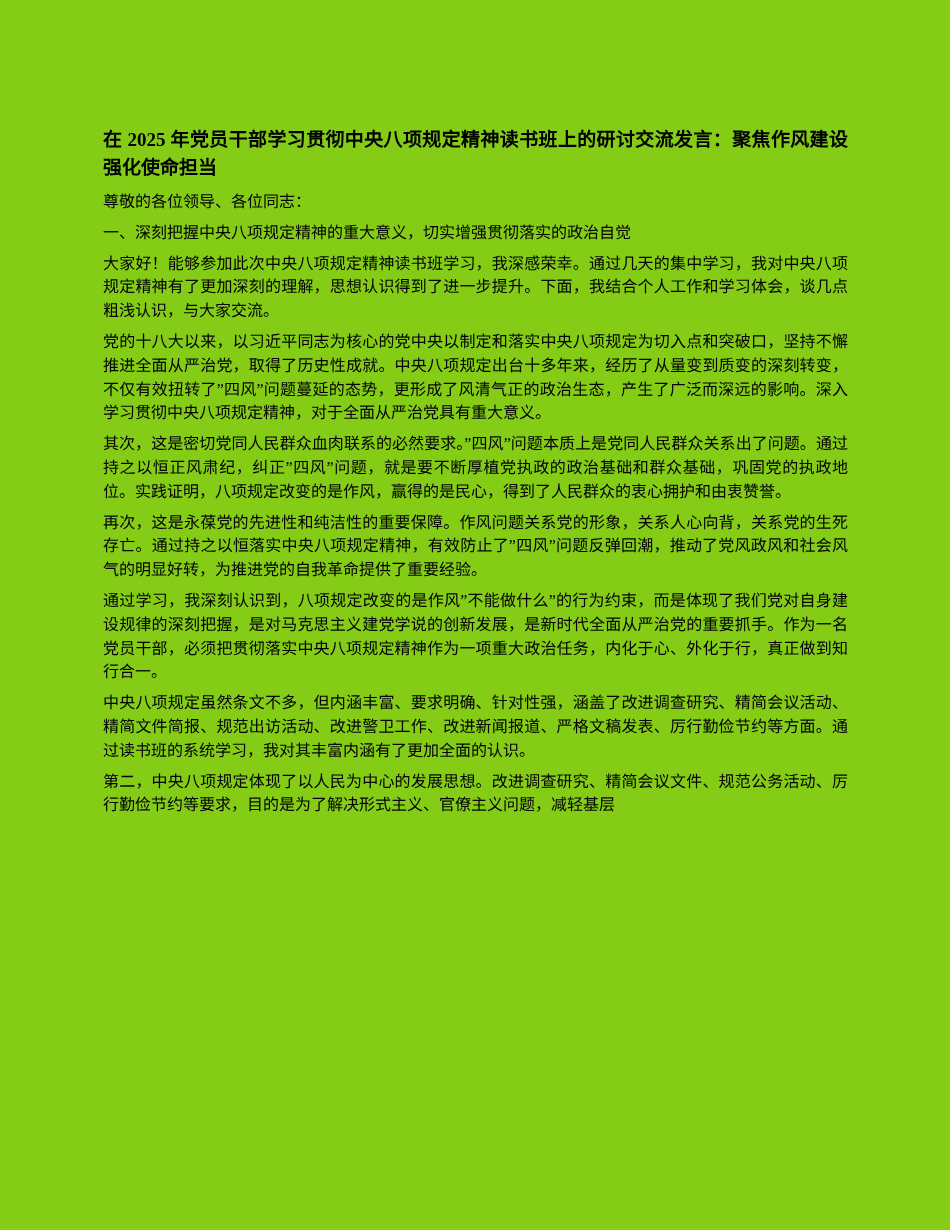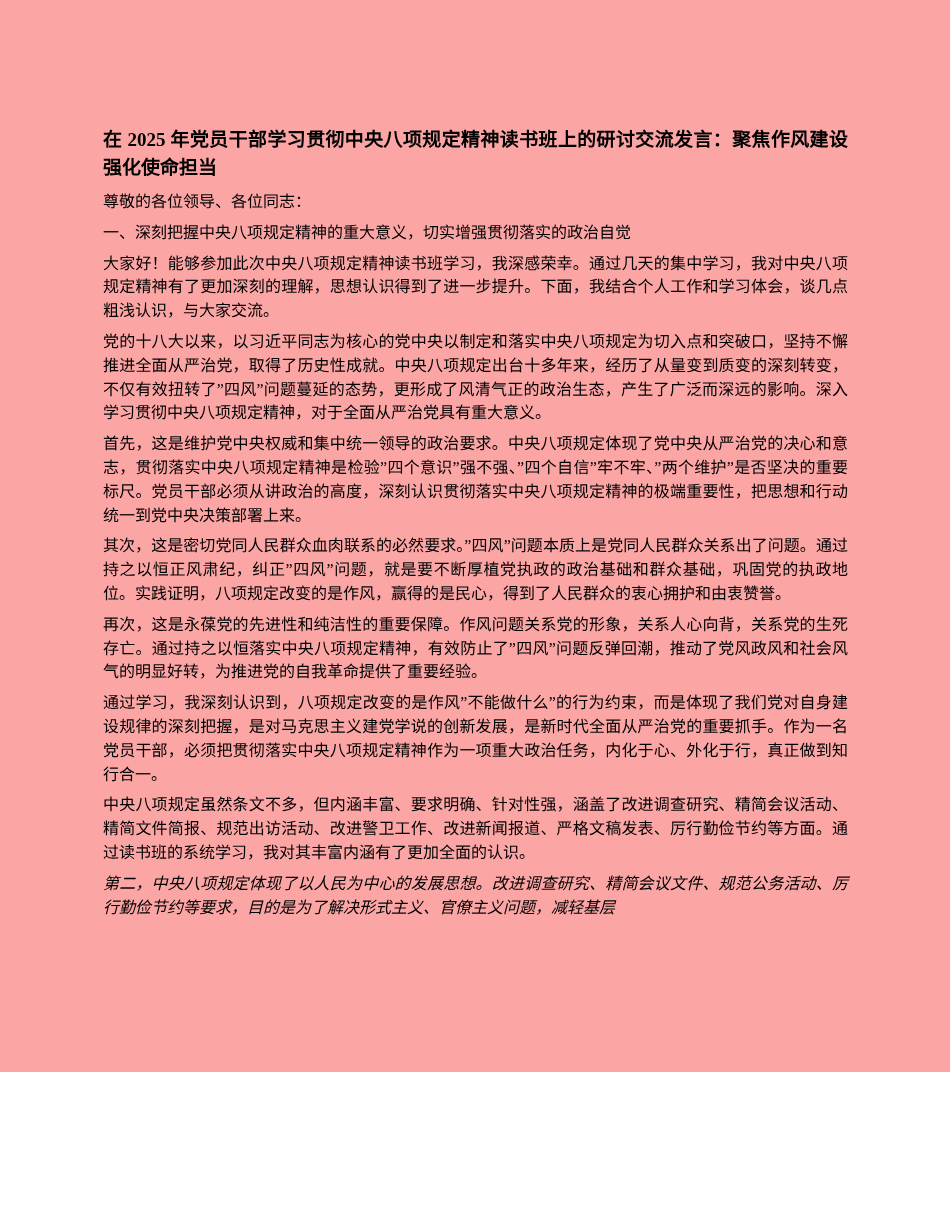--- a/index.html
+++ b/index.html
@@ -10,60 +10,58 @@
   body {
     width: 950px;
     height: 1230px;
     overflow: hidden;
     color: #000000;
     font-family: "Liberation Serif", "DejaVu Serif", serif;
   }
   .page {
     box-sizing: border-box;
     width: 950px;
-    height: 1072px;
+    height: 1230px;
     padding: 126px 102px 0 103px;
-    background: #fca5a5;
+    background: #84cc16;
   }
   .doc-title {
     font-size: 19px;
     font-weight: bold;
     line-height: 27.5px;
     margin: 0 0 9px 0;
     text-align: justify;
     text-justify: inter-ideograph;
   }
   .body-para {
     font-size: 16px;
     line-height: 23.8px;
     margin: 0 0 7px 0;
     text-align: justify;
     text-justify: inter-ideograph;
     word-break: break-all;
   }
   .body-para:last-child {
     margin-bottom: 0;
-    font-style: italic;
   }
 </style>
 </head>
 <body>
 
 <div class="page">
   <h1 class="doc-title">在 2025 年党员干部学习贯彻中央八项规定精神读书班上的研讨交流发言：聚焦作风建设强化使命担当</h1>
 
   <p class="body-para">尊敬的各位领导、各位同志：</p>
 
   <p class="body-para">一、深刻把握中央八项规定精神的重大意义，切实增强贯彻落实的政治自觉</p>
 
   <p class="body-para">大家好！能够参加此次中央八项规定精神读书班学习，我深感荣幸。通过几天的集中学习，我对中央八项规定精神有了更加深刻的理解，思想认识得到了进一步提升。下面，我结合个人工作和学习体会，谈几点粗浅认识，与大家交流。</p>
 
   <p class="body-para">党的十八大以来，以习近平同志为核心的党中央以制定和落实中央八项规定为切入点和突破口，坚持不懈推进全面从严治党，取得了历史性成就。中央八项规定出台十多年来，经历了从量变到质变的深刻转变，不仅有效扭转了”四风”问题蔓延的态势，更形成了风清气正的政治生态，产生了广泛而深远的影响。深入学习贯彻中央八项规定精神，对于全面从严治党具有重大意义。</p>
 
-  <p class="body-para">首先，这是维护党中央权威和集中统一领导的政治要求。中央八项规定体现了党中央从严治党的决心和意志，贯彻落实中央八项规定精神是检验”四个意识”强不强、”四个自信”牢不牢、”两个维护”是否坚决的重要标尺。党员干部必须从讲政治的高度，深刻认识贯彻落实中央八项规定精神的极端重要性，把思想和行动统一到党中央决策部署上来。</p>
 
   <p class="body-para">其次，这是密切党同人民群众血肉联系的必然要求。”四风”问题本质上是党同人民群众关系出了问题。通过持之以恒正风肃纪，纠正”四风”问题，就是要不断厚植党执政的政治基础和群众基础，巩固党的执政地位。实践证明，八项规定改变的是作风，赢得的是民心，得到了人民群众的衷心拥护和由衷赞誉。</p>
 
   <p class="body-para">再次，这是永葆党的先进性和纯洁性的重要保障。作风问题关系党的形象，关系人心向背，关系党的生死存亡。通过持之以恒落实中央八项规定精神，有效防止了”四风”问题反弹回潮，推动了党风政风和社会风气的明显好转，为推进党的自我革命提供了重要经验。</p>
 
   <p class="body-para">通过学习，我深刻认识到，八项规定改变的是作风”不能做什么”的行为约束，而是体现了我们党对自身建设规律的深刻把握，是对马克思主义建党学说的创新发展，是新时代全面从严治党的重要抓手。作为一名党员干部，必须把贯彻落实中央八项规定精神作为一项重大政治任务，内化于心、外化于行，真正做到知行合一。</p>
 
 
   <p class="body-para">中央八项规定虽然条文不多，但内涵丰富、要求明确、针对性强，涵盖了改进调查研究、精简会议活动、精简文件简报、规范出访活动、改进警卫工作、改进新闻报道、严格文稿发表、厉行勤俭节约等方面。通过读书班的系统学习，我对其丰富内涵有了更加全面的认识。</p>
 

